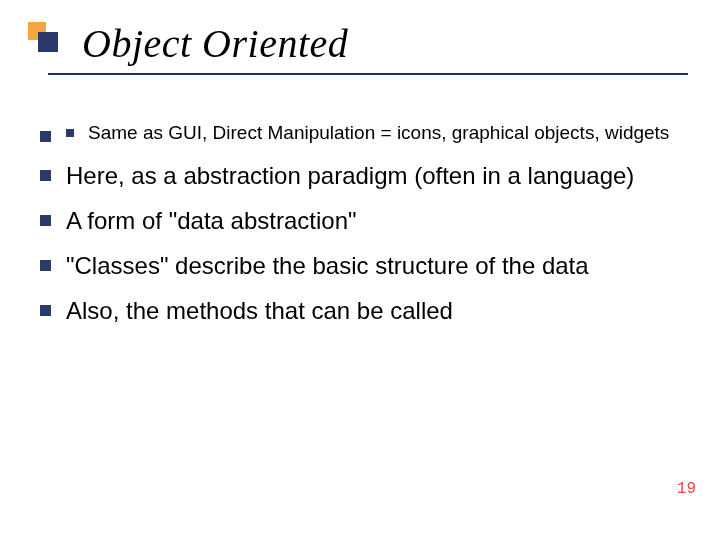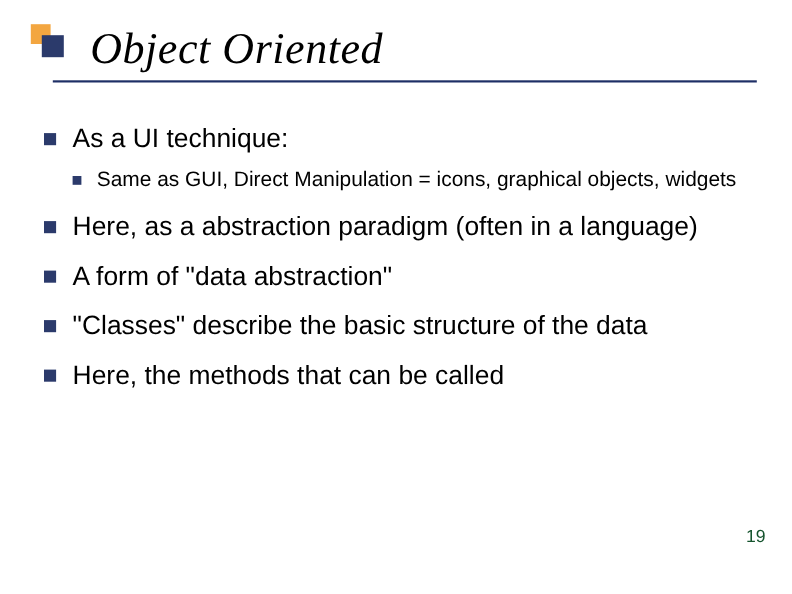--- a/index.html
+++ b/index.html
@@ -11,44 +11,43 @@
   .title-deco .navy { position: absolute; left: 10px; top: 10px; width: 20px; height: 20px; background: #2b3a6b; }
   .title { font-size: 40px; font-weight: 400; margin-left: 82px; font-style: italic; letter-spacing: 0.5px; font-family: "Times New Roman", Times, serif; }
   .rule { margin-left: 48px; width: 640px; height: 2px; background: #1e2f66; margin-top: 6px; }
   .content { padding: 18px 40px 0 40px; }
   ul { list-style: none; }
   .lvl1 > li { position: relative; padding-left: 26px; margin-bottom: 14px; font-size: 24px; line-height: 1.3; }
   .lvl1 > li::before { content: ""; position: absolute; left: 0; top: 10px; width: 11px; height: 11px; background: #2b3a6b; }
   .lvl2 { margin-top: 10px; }
   .lvl2 > li { position: relative; padding-left: 22px; margin-bottom: 6px; font-size: 19px; line-height: 1.3; }
   .lvl2 > li::before { content: ""; position: absolute; left: 0; top: 8px; width: 8px; height: 8px; background: #2b3a6b; }
-  .page-num { position: absolute; right: 24px; bottom: 16px; font-size: 16px; color: #14532d; }
+  .page-num { position: absolute; right: 24px; bottom: 16px; font-size: 16px; color: #ef4444; font-family: Liberation Mono, monospace; }
 </style>
 </head>
 <body>
 <div class="slide">
 
   <div class="title-wrap">
     <div class="title-deco">
       <div class="orange"></div>
       <div class="navy"></div>
     </div>
     <h1 class="title">Object Oriented</h1>
     <div class="rule"></div>
   </div>
 
   <div class="content">
     <ul class="lvl1">
       <li>
-        <span>As a UI technique:</span>
         <ul class="lvl2">
           <li><span>Same as GUI, Direct Manipulation = icons, graphical objects, widgets</span></li>
         </ul>
       </li>
       <li><span>Here, as a abstraction paradigm (often in a language)</span></li>
       <li><span>A form of "data abstraction"</span></li>
       <li><span>"Classes" describe the basic structure of the data</span></li>
-      <li><span>Here, the methods that can be called</span></li>
+      <li><span>Also, the methods that can be called</span></li>
     </ul>
   </div>
 
   <div class="page-num">19</div>
 </div>
 
 </body></html>

